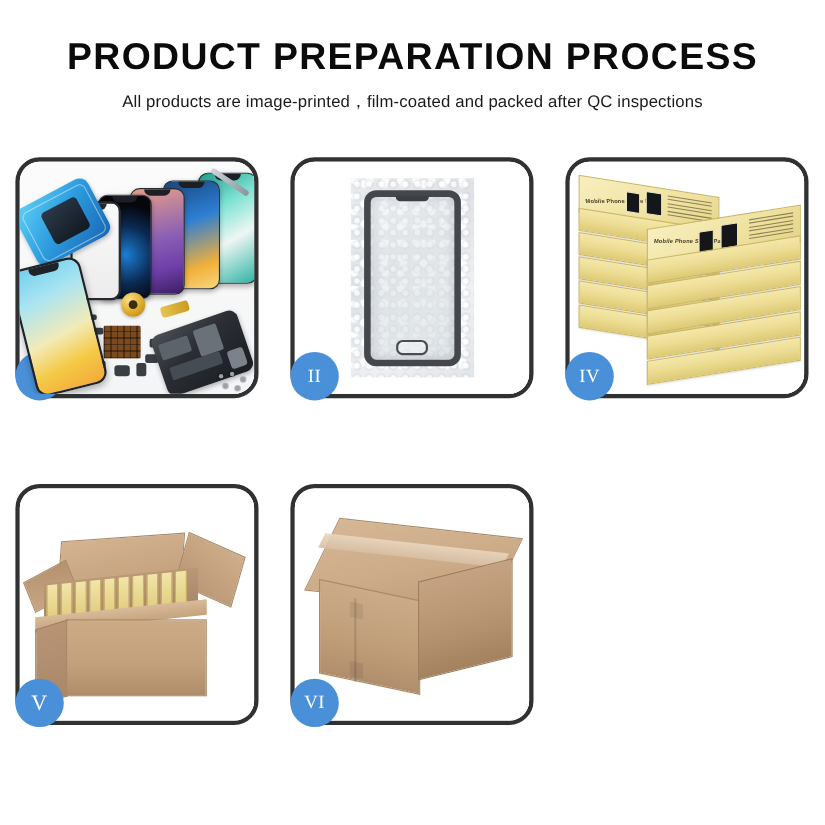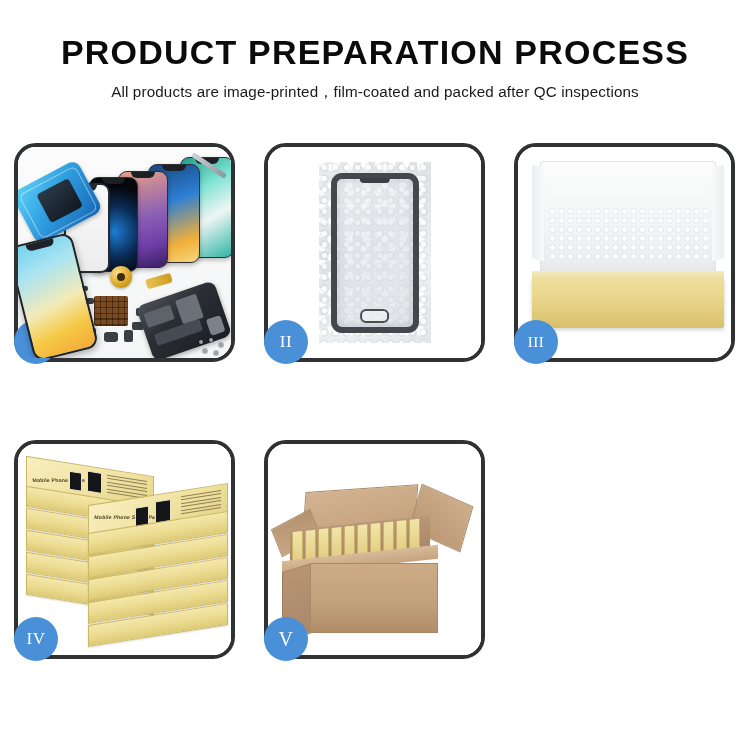--- a/index.html
+++ b/index.html
@@ -472,35 +472,20 @@
       <div class="panel-inner">
         <div class="scene-wrap">
           <div class="wrap-sheet">
             <div class="screen-glass"></div>
           </div>
         </div>
       </div>
       <div class="badge wide">II</div>
     </div>
 
-    <div class="panel">
-      <div class="panel-inner">
-        <div class="scene-box3">
-          <div class="lid3"></div>
-          <div class="foam3"></div>
-          <div class="screen3">
-            <div class="blk"></div>
-              <div class="red"></div>
-              <div class="conn"></div>
-          </div>
-          <div class="tray3"></div>
-        </div>
-      </div>
-      <div class="badge xwide">III</div>
-    </div>
 
     <div class="panel">
       <div class="panel-inner">
         <div class="scene-stack">
           <div class="stackwrap">
             <div class="colA">
               <div class="boxtop topA">
                 <div class="boxlabel">Mobile Phone Spare Parts</div>
                 <div class="thumb t1"></div>
                 <div class="thumb t2"></div>
@@ -564,15 +549,29 @@
               <div class="yb" style="left:119px;"></div>
           </div>
           <div class="oc-rim"></div>
           <div class="oc-side"></div>
           <div class="oc-body"></div>
         </div>
       </div>
       <div class="badge">V</div>
     </div>
 
+    <div class="panel">
+      <div class="panel-inner">
+        <div class="scene-sealed">
+          <div class="sc-top"></div>
+          <div class="sc-tape"></div>
+          <div class="sc-front"></div>
+          <div class="sc-right"></div>
+          <div class="sc-seam"></div>
+          <div class="sc-tab1"></div>
+          <div class="sc-tab2"></div>
+        </div>
+      </div>
+      <div class="badge wide">VI</div>
+    </div>
 
   </div>
 </div>
 
 </body></html>

